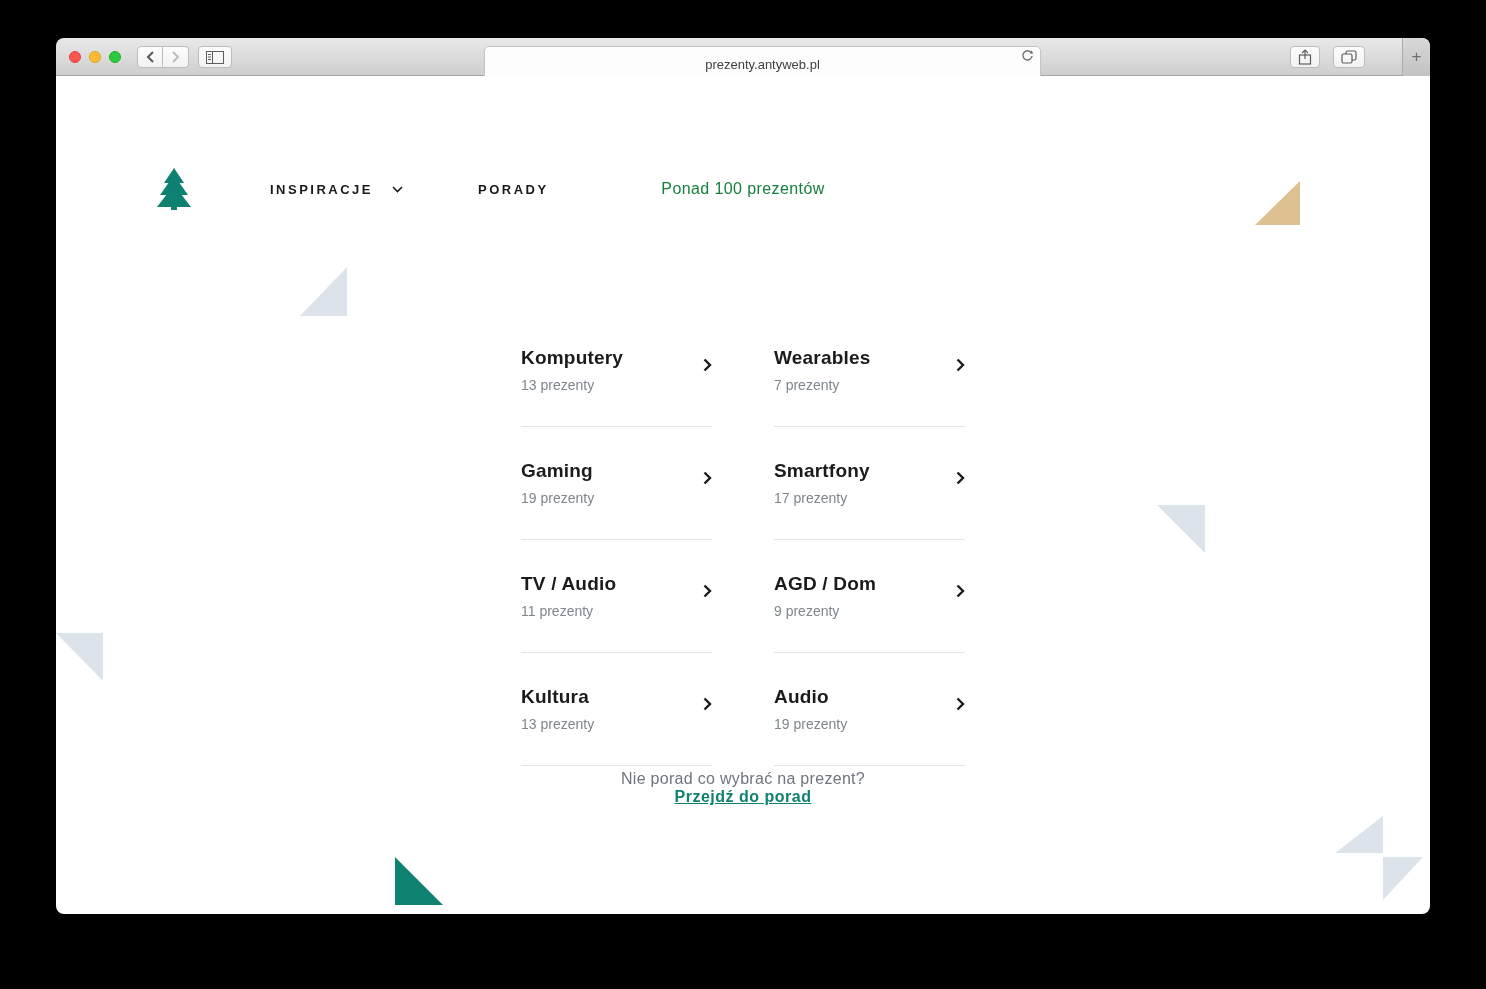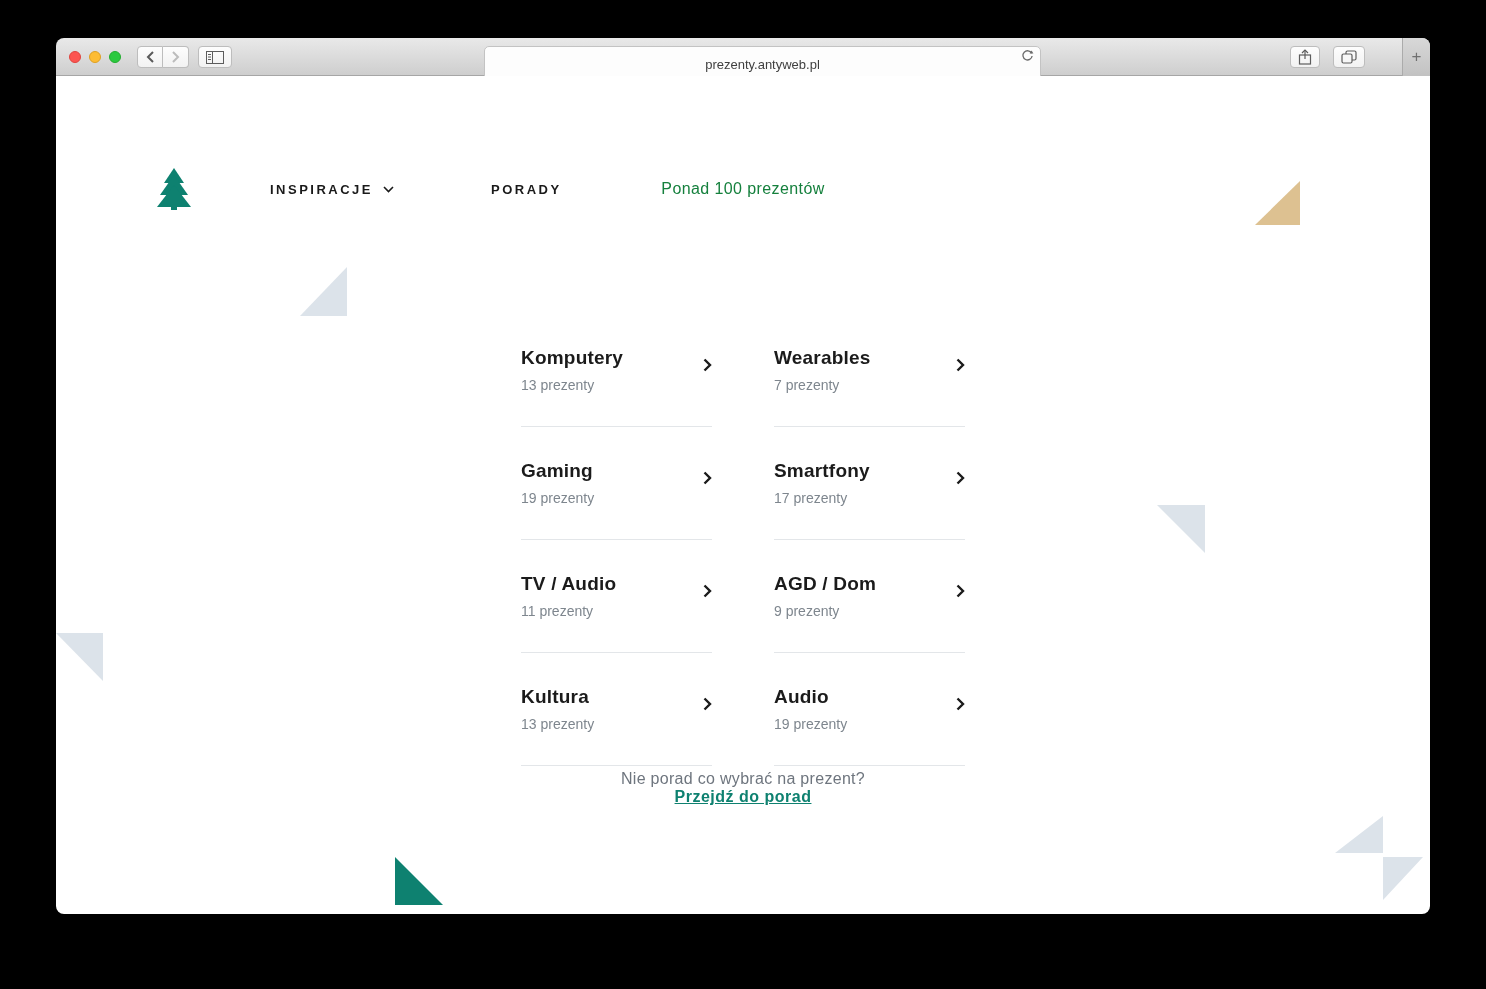--- a/index.html
+++ b/index.html
@@ -54,24 +54,24 @@
   .tri-blue-a    { left:244px;  top:191px; border-left:47px solid transparent; border-bottom:49px solid #dce3ea; }
   .tri-blue-b    { left:1101px; top:429px; border-left:48px solid transparent; border-top:48px solid #dce3ea; }
   .tri-blue-edge { left:0;      top:557px; border-left:47px solid transparent; border-top:48px solid #dce3ea; }
   .tri-teal      { left:339px;  top:781px; border-right:48px solid transparent; border-bottom:48px solid #0e8170; }
   .tri-pin-a     { left:1279px; top:740px; border-left:48px solid transparent; border-bottom:37px solid #dce3ea; }
   .tri-pin-b     { left:1327px; top:781px; border-right:40px solid transparent; border-top:43px solid #dce3ea; }
 
   
   .site-header { position:absolute; left:101px; top:92px; display:flex; align-items:center; }
   .logo { width:34px; height:42px; }
-  .nav-item { display:flex; align-items:center; gap:10px; cursor:pointer;
+  .nav-item { display:flex; align-items:center; gap:19px; cursor:pointer;
               font-size:13px; font-weight:bold; letter-spacing:2.5px; color:#1a1a1a; }
   .nav-inspiracje { margin-left:79px; }
-  .nav-porady { margin-left:97px; }
+  .nav-porady { margin-left:75px; }
 
   
   .hero { position:absolute; left:0; top:104px; width:100%; text-align:center; }
   .eyebrow { font-size:16px; color:#15803d; letter-spacing:.4px; }
   .page-title { display:inline-block; position:relative; margin-top:10px;
                 font-size:40px; font-weight:bold; color:#161616; line-height:46px; }
   .page-title .hl { position:relative; z-index:1; padding:0 2px; }
   .page-title::after { content:""; position:absolute; left:-2px; right:-2px; top:15px; height:24px;
                        background:#dee5ea; z-index:0; }
 

